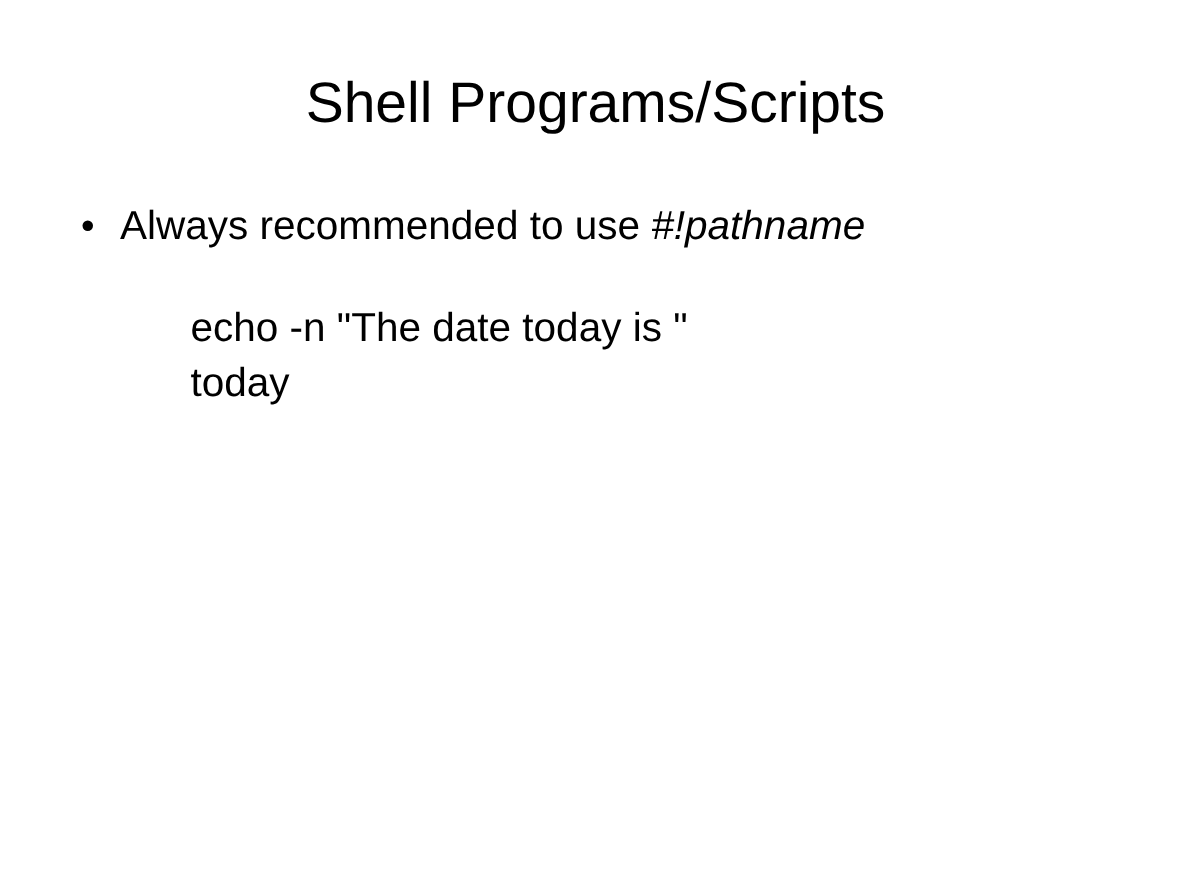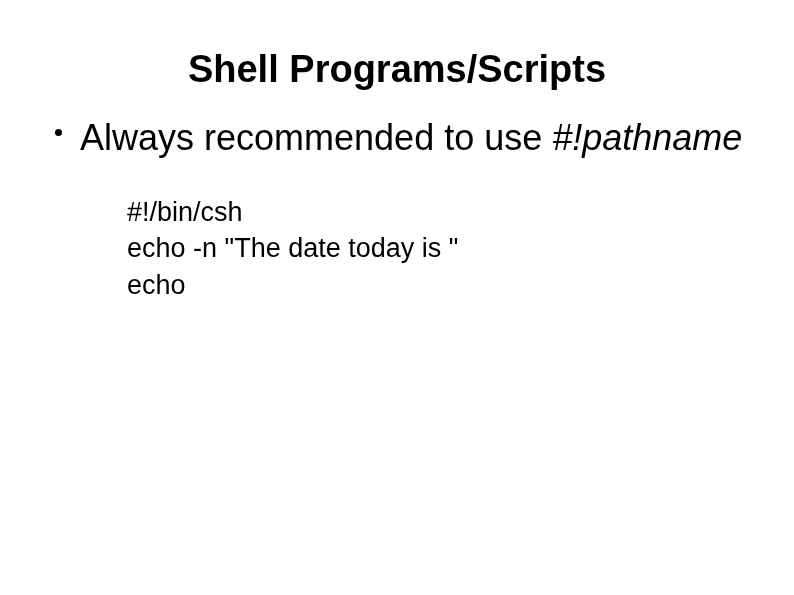--- a/index.html
+++ b/index.html
@@ -16,43 +16,43 @@
       position: relative;
     }
     .slide {
       width: 100%;
       height: 100%;
       padding-top: 48px;
     }
     .title {
       text-align: center;
       font-size: 38px;
-      font-weight: 700;
-      margin-bottom: 24px;
+      font-weight: 400;
+      margin-bottom: 42px;
     }
     .content {
       padding-left: 55px;
       padding-right: 40px;
     }
     .bullet-row {
       display: flex;
       align-items: flex-start;
       margin-bottom: 32px;
     }
     .bullet-dot {
       width: 7px;
       height: 7px;
       background: #000000;
       border-radius: 50%;
       margin-top: 14px;
       margin-right: 18px;
       flex-shrink: 0;
     }
     .bullet-text {
-      font-size: 36px;
+      font-size: 27px;
       line-height: 1.3;
     }
     .italic {
       font-style: italic;
     }
     .code-block {
       padding-left: 72px;
       font-size: 27px;
       line-height: 1.35;
     }
@@ -68,18 +68,17 @@
 
   <div class="content">
     <div class="bullet-row">
       <span class="bullet-dot"></span>
       <div class="bullet-text">
         <span>Always recommended to use </span><span class="italic">#!pathname</span>
       </div>
     </div>
 
     <div class="code-block">
-      <span class="code-line">#!/bin/csh</span>
       <span class="code-line">echo -n "The date today is "</span>
-      <span class="code-line">echo</span>
+      <span class="code-line">today</span>
     </div>
   </div>
 </div>
 
 </body></html>

